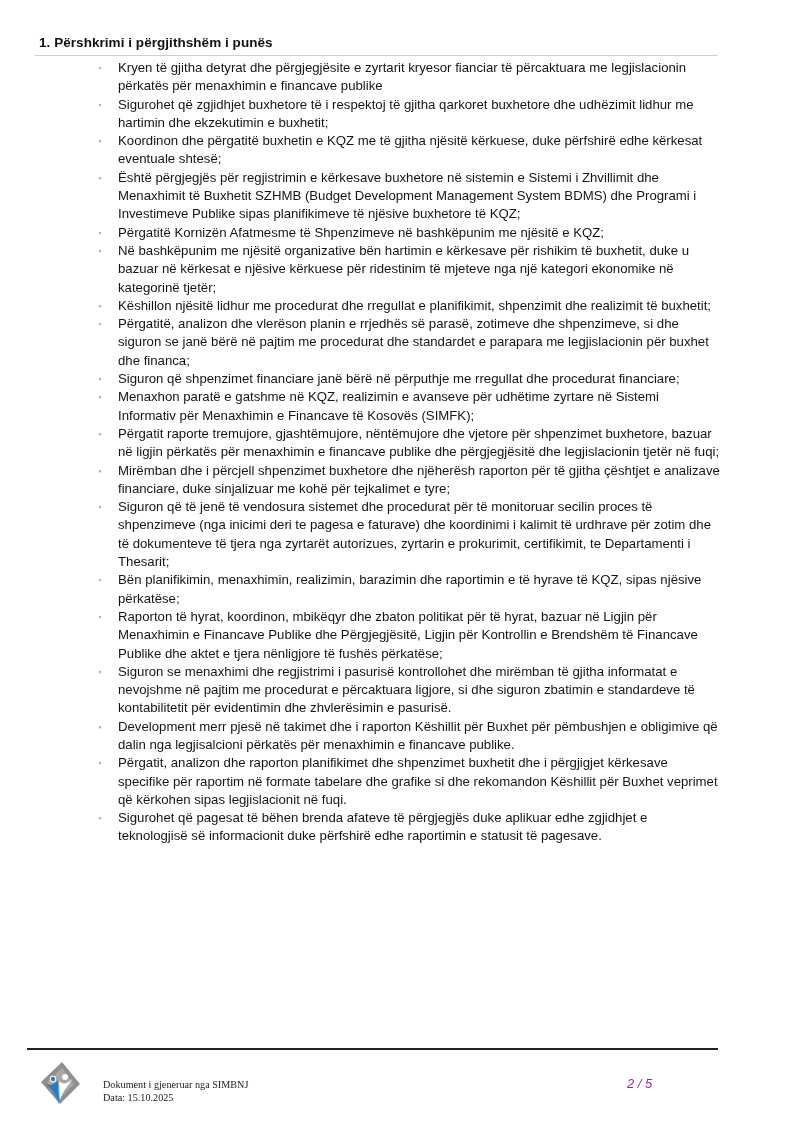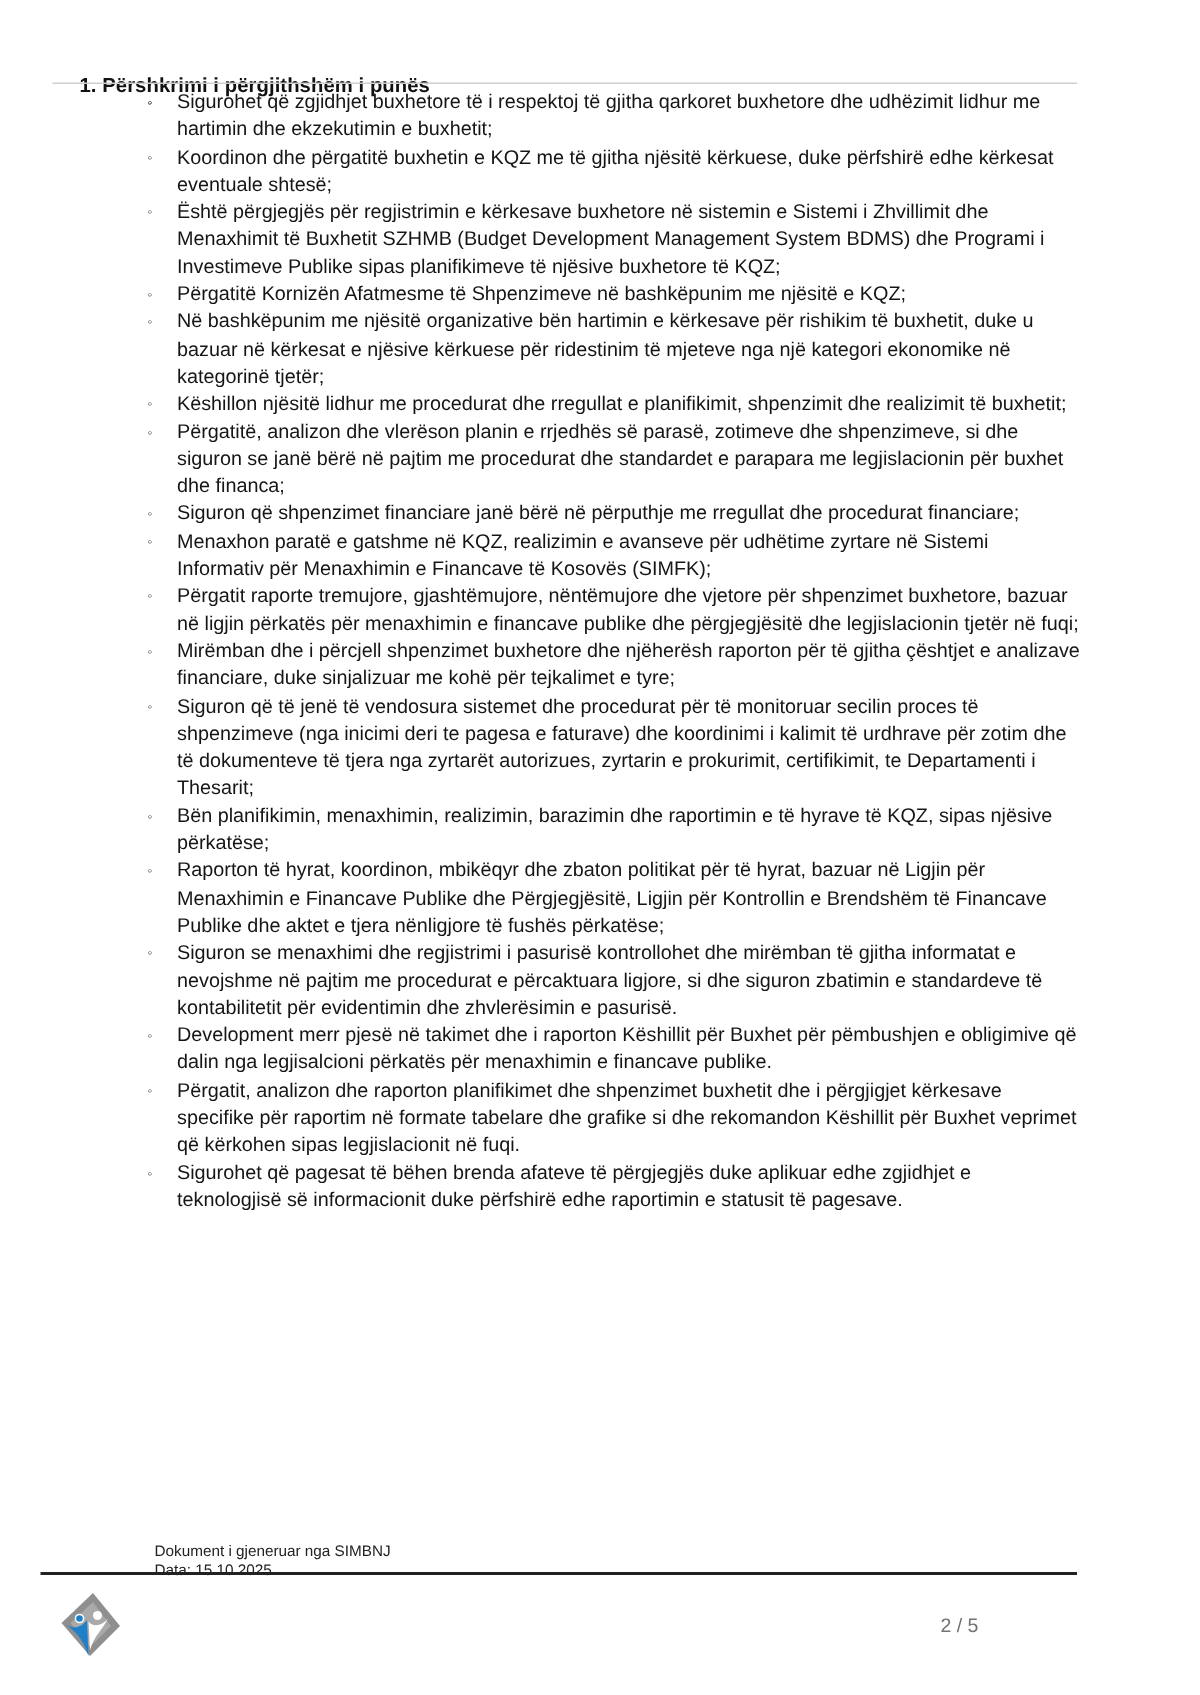--- a/index.html
+++ b/index.html
@@ -2,21 +2,21 @@
 <html><head>
   <meta charset="utf-8">
   <style>
     html, body { margin: 0; padding: 0; background: #ffffff; }
     body {
       width: 800px; height: 1130px; position: relative; overflow: hidden;
       font-family: "Liberation Sans", sans-serif; color: #111;
     }
     .section-title {
       position: absolute; left: 37px; top: 33px;
-      font-size: 13.5px; font-weight: bold; color: #111; margin: 16px;
+      font-size: 13.5px; font-weight: bold; color: #111; margin: 2px;
       letter-spacing: 0.05px;
     }
     .title-rule {
       position: absolute; left: 35px; top: 55px; width: 683px; height: 0;
       border-top: 1px solid #cfcfcf;
     }
     .duties {
       position: absolute; left: 94px; top: 59px; width: 626px;
       margin: 0; padding: 0; list-style: none;
       font-size: 13.2px; line-height: 18.3px; color: #151515;
@@ -29,36 +29,36 @@
       font-size: 9px; color: #444;
     }
     .footer-rule {
       position: absolute; left: 27px; top: 1048px; width: 691px; height: 0;
       border-top: 2px solid #222;
     }
     .logo {
       position: absolute; left: 38px; top: 1060px; width: 44px; height: 46px;
     }
     .footer-text {
-      position: absolute; left: 103px; top: 1028px;
-      font-size: 10.2px; line-height: 13px; color: #222;
+      position: absolute; left: 103px; top: 1078px;
+      font-size: 10.2px; line-height: 13px; color: #222; font-family: Liberation Serif, serif;
     }
     .page-number {
       position: absolute; left: 627px; top: 1076px;
-      font-size: 13px; color: #737373;
+      font-size: 13px; color: #a21caf; font-style: italic;
     }
   </style>
 </head>
 <body>
 
 <h1 class="section-title">1. Përshkrimi i përgjithshëm i punës</h1>
 <div class="title-rule"></div>
 
 <ul class="duties">
-  <li><span class="bullet">◦</span></li>
+  <li><span class="bullet">◦</span><span>Kryen të gjitha detyrat dhe përgjegjësite e zyrtarit kryesor fianciar të përcaktuara me legjislacionin përkatës për menaxhimin e financave publike</span></li>
   <li><span class="bullet">◦</span><span>Sigurohet që zgjidhjet buxhetore të i respektoj të gjitha qarkoret buxhetore dhe udhëzimit lidhur me hartimin dhe ekzekutimin e buxhetit;</span></li>
   <li><span class="bullet">◦</span><span>Koordinon dhe përgatitë buxhetin e KQZ me të gjitha njësitë kërkuese, duke përfshirë edhe kërkesat eventuale shtesë;</span></li>
   <li><span class="bullet">◦</span><span>Është përgjegjës për regjistrimin e kërkesave buxhetore në sistemin e Sistemi i Zhvillimit dhe Menaxhimit të Buxhetit SZHMB (Budget Development Management System BDMS) dhe Programi i Investimeve Publike sipas planifikimeve të njësive buxhetore të KQZ;</span></li>
   <li><span class="bullet">◦</span><span>Përgatitë Kornizën Afatmesme të Shpenzimeve në bashkëpunim me njësitë e KQZ;</span></li>
   <li><span class="bullet">◦</span><span>Në bashkëpunim me njësitë organizative bën hartimin e kërkesave për rishikim të buxhetit, duke u bazuar në kërkesat e njësive kërkuese për ridestinim të mjeteve nga një kategori ekonomike në kategorinë tjetër;</span></li>
   <li><span class="bullet">◦</span><span>Këshillon njësitë lidhur me procedurat dhe rregullat e planifikimit, shpenzimit dhe realizimit të buxhetit;</span></li>
   <li><span class="bullet">◦</span><span>Përgatitë, analizon dhe vlerëson planin e rrjedhës së parasë, zotimeve dhe shpenzimeve, si dhe siguron se janë bërë në pajtim me procedurat dhe standardet e parapara me legjislacionin për buxhet dhe financa;</span></li>
   <li><span class="bullet">◦</span><span>Siguron që shpenzimet financiare janë bërë në përputhje me rregullat dhe procedurat financiare;</span></li>
   <li><span class="bullet">◦</span><span>Menaxhon paratë e gatshme në KQZ, realizimin e avanseve për udhëtime zyrtare në Sistemi Informativ për Menaxhimin e Financave të Kosovës (SIMFK);</span></li>
   <li><span class="bullet">◦</span><span>Përgatit raporte tremujore, gjashtëmujore, nëntëmujore dhe vjetore për shpenzimet buxhetore, bazuar në ligjin përkatës për menaxhimin e financave publike dhe përgjegjësitë dhe legjislacionin tjetër në fuqi;</span></li>

